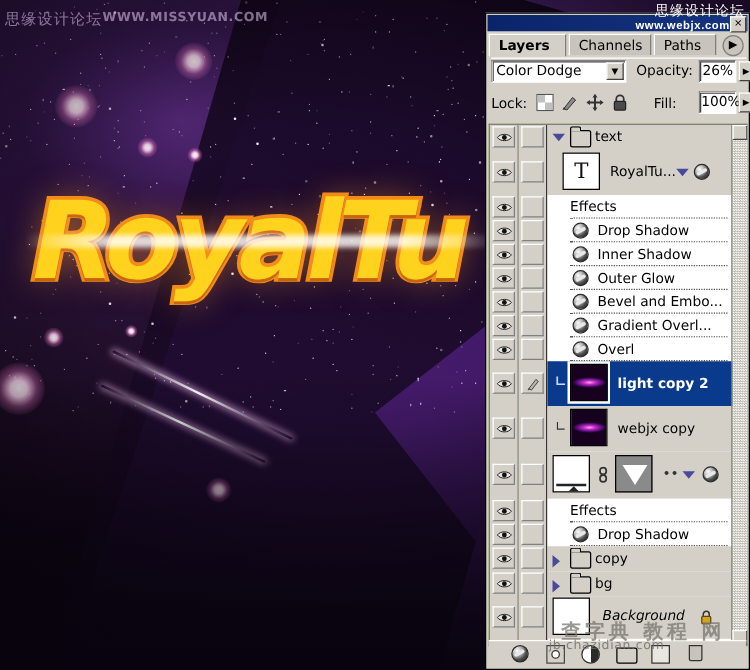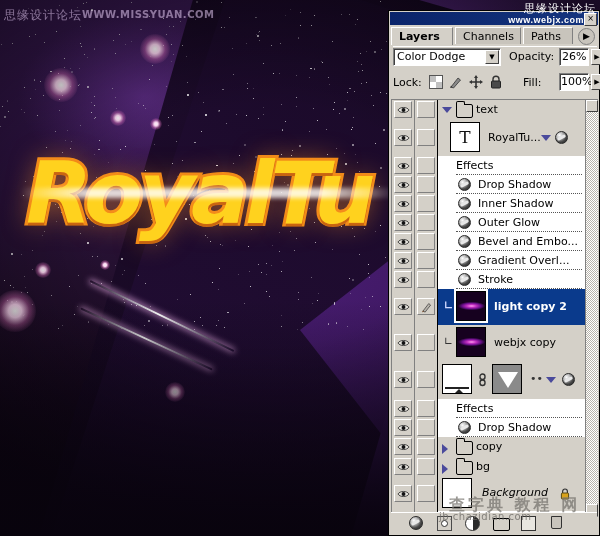--- a/index.html
+++ b/index.html
@@ -869,21 +869,21 @@
             <span class="tname" style="left:40px;top:2.5px;">Gradient Overl...</span>
             <span class="dotline" style="left:18px;right:4px;top:18px;"></span>
           </div>
           <div class="lrow white" style="top: 132px; height: 19px;">
             <span class="fxball" style="left:20px;top:2.5px;"></span>
             <span class="tname" style="left:40px;top:2.5px;">Bevel and Embo...</span>
             <span class="dotline" style="left:18px;right:4px;top:18px;"></span>
           </div>
           <div class="lrow white" style="top: 170px; height: 19px;">
             <span class="fxball" style="left:20px;top:2.5px;"></span>
-            <span class="tname" style="left:40px;top:2.5px;">Stroke</span>
+            <span class="tname" style="left:40px;top:2.5px;">Overl</span>
             <span class="dotline" style="left:18px;right:4px;top:18px;"></span>
           </div>
           <div class="lrow sel" style="top: 189px; height: 36px;">
             <span class="clipar" style="left:6px;top:10px;color:#cfd8ff;">∟</span>
             <span class="thumb lightthumb" style="left:18px;top:2px;box-shadow:0 0 0 2px #fff;"></span>
             <span class="tname" style="left:56px;top:11px;">light copy 2</span>
           </div>
           <div class="lrow grey" style="top: 225px; height: 36px;">
             <span class="clipar" style="left:6px;top:10px;color:#333;">∟</span>
             <span class="thumb lightthumb" style="left:18px;top:2px;"></span>

